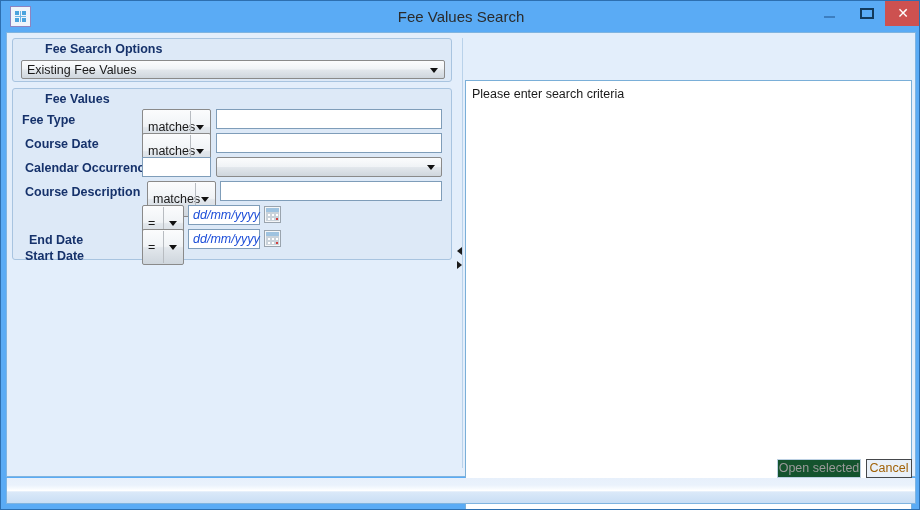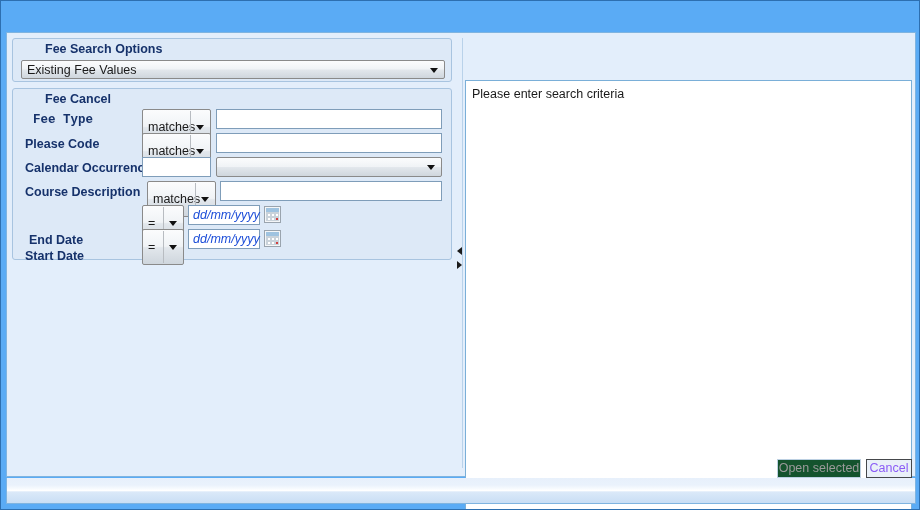--- a/index.html
+++ b/index.html
@@ -279,21 +279,21 @@
     color: #1a1a1a;
   }
 
   .dlgbtn {
     position: absolute;
     box-sizing: border-box;
     height: 19px;
     background: #e5eef7;
     border: 1px solid #9fb8d0;
     font-size: 12.5px;
-    color: #8b5cf6;
+    color: #a16207;
     text-align: center;
     line-height: 17px;
     white-space: nowrap;
   }
   .dlgbtn.disabled {
     color: #9a9a9a;
     border-color: #bcd0e2;
     background: #14532d;
   }
   #btn-open-selected {
@@ -318,45 +318,66 @@
     border-right: 1px solid #7fb4e0;
     border-bottom: 1px solid #7fb4e0;
     box-sizing: border-box;
   }
 </style>
 </head>
 <body>
 
 <div id="window">
 
+  <div id="titlebar">
+    <div id="app-icon">
+      <div class="cross-h"></div>
+      <div class="cross-v"></div>
+      <div class="dot d1"></div>
+      <div class="dot d2"></div>
+      <div class="dot d3"></div>
+      <div class="dot d4"></div>
+    </div>
+    <div id="window-title">Fee Values Search</div>
+
+    <div class="winbtn" id="btn-min">
+      <div class="glyph"></div>
+    </div>
+    <div class="winbtn" id="btn-max">
+      <div class="glyph"></div>
+    </div>
+    <div class="winbtn" id="btn-close">
+      <div class="glyph">✕</div>
+    </div>
+  </div>
 
   <div id="client">
 
     <div id="left-pane">
 
       <div class="groupbox" id="grp-search-options">
         <div class="group-title">Fee Search Options</div>
         <div class="combo" id="combo-search-option">
           <span class="ctext">Existing Fee Values</span>
           <span class="arrow"></span>
         </div>
       </div>
 
       <div class="groupbox" id="grp-fee-values">
-        <div class="group-title">Fee Cancel</div>
-
-        <div class="field-label" style="left:20px; top:24px;font-family:Liberation Mono, monospace;">Fee Type</div>
+        <div class="group-title">Fee Values</div>
+
+        <div class="field-label" style="left:9px; top:24px;">Fee Type</div>
         <div class="combo sep op-combo" style="left:129px; top:20px; width:69px;">
           <span class="ctext">matches</span>
           <span class="divider"></span>
           <span class="arrow"></span>
         </div>
         <div class="textbox" style="left:203px; top:20px; width:226px; height:20px;"></div>
 
-        <div class="field-label" style="left:12px; top:48px;">Please Code</div>
+        <div class="field-label" style="left:12px; top:48px;">Course Date</div>
         <div class="combo sep op-combo" style="left:129px; top:44px; width:69px;">
           <span class="ctext">matches</span>
           <span class="divider"></span>
           <span class="arrow"></span>
         </div>
         <div class="textbox" style="left:203px; top:44px; width:226px; height:20px;"></div>
 
         <div class="field-label" style="left:12px; top:72px;">Calendar Occurrence</div>
         <div class="textbox" style="left:129px; top:68px; width:69px; height:20px;"></div>
         <div class="combo" style="left:203px; top:68px; width:226px; height:20px;">

